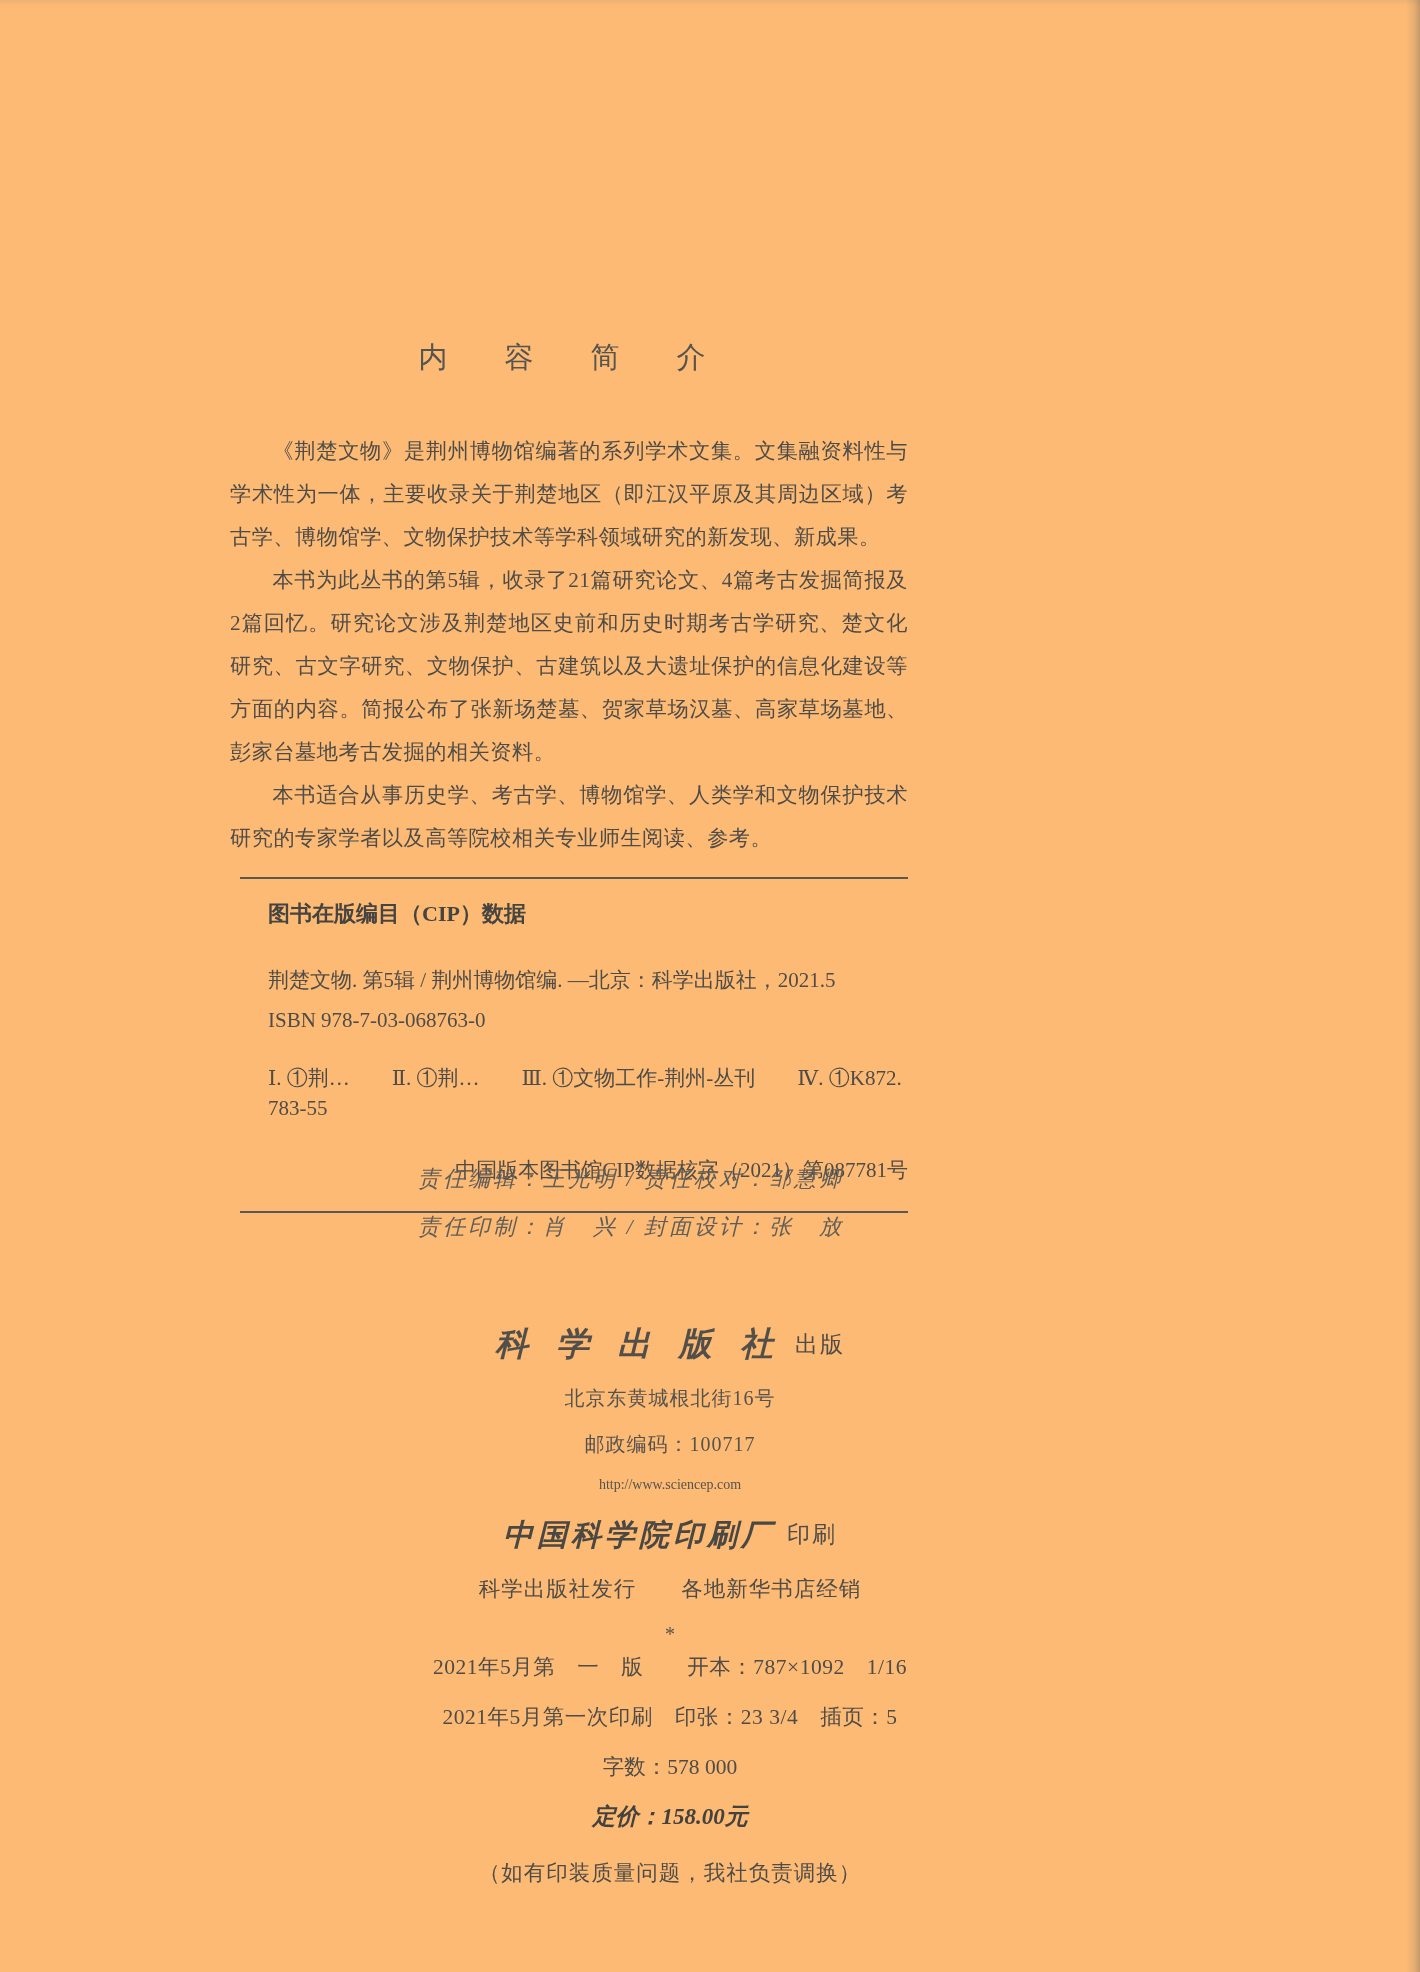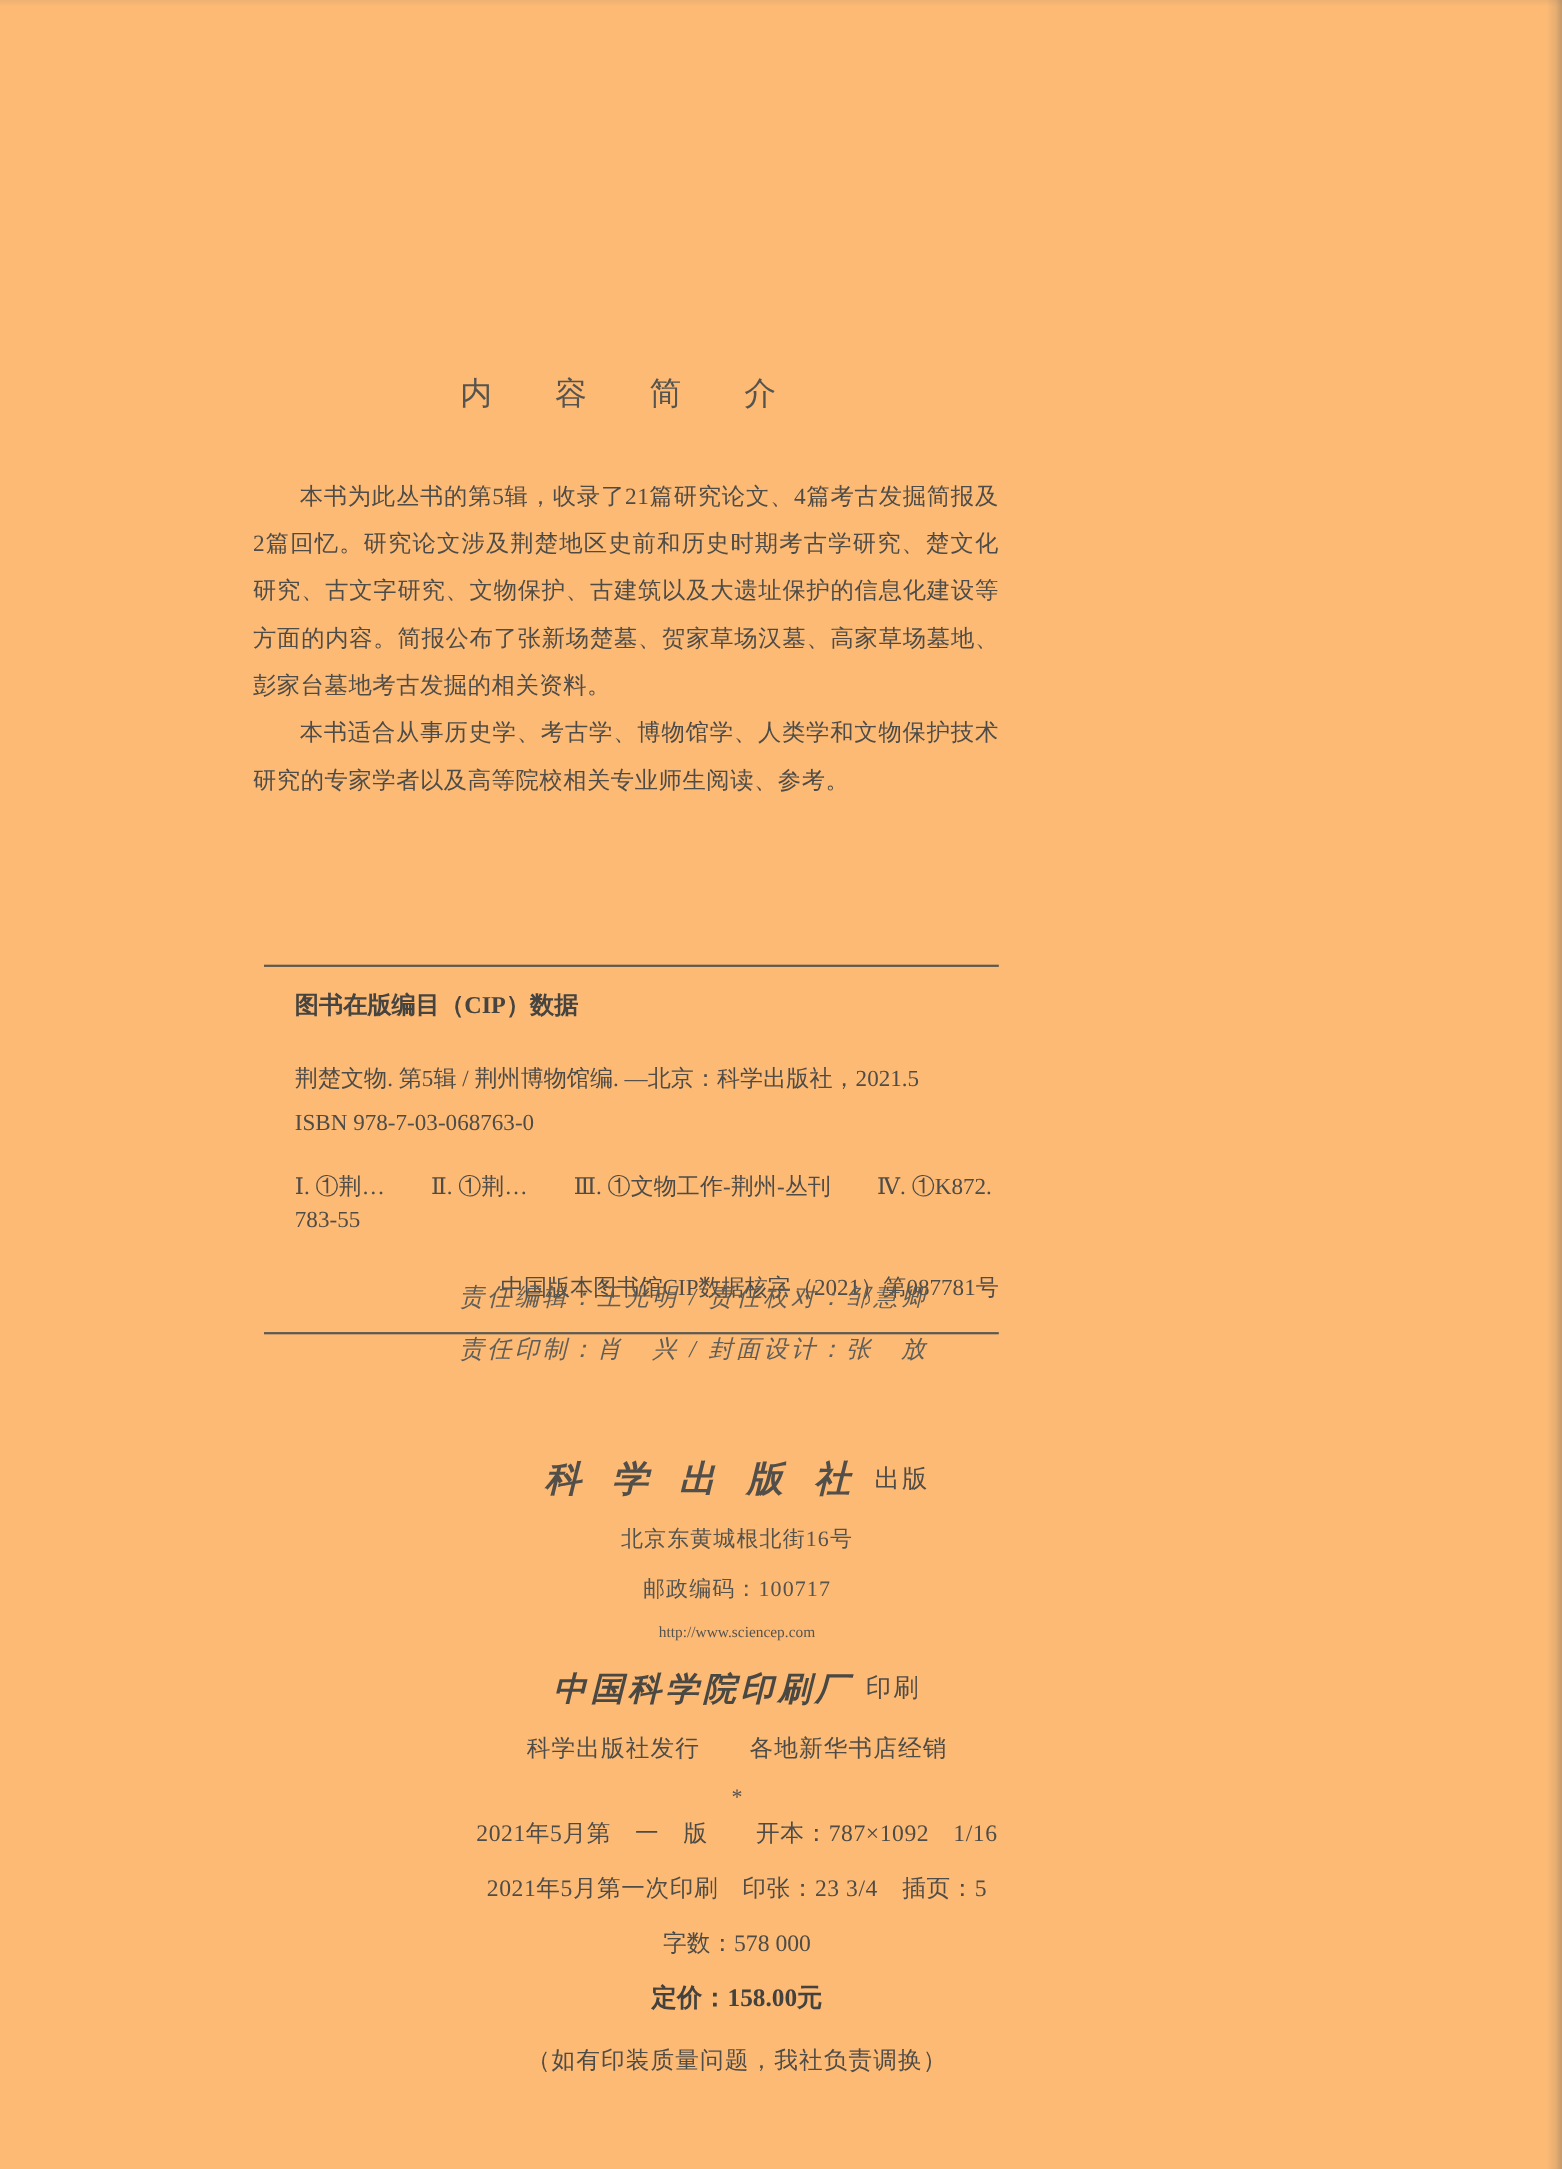--- a/index.html
+++ b/index.html
@@ -166,37 +166,39 @@
   .count-line {
     font-size: 21.5px;
     color: #4e4c48;
     margin: 0 0 20px 0;
   }
   .price-line {
     font-size: 23px;
     font-weight: bold;
     color: #44423e;
     margin: 0 0 26px 0;
+    font-style: italic;
   }
   .note-line {
     font-size: 21.5px;
     color: #4e4c48;
     margin: 0;
     letter-spacing: 1px;
   }
 </style>
 </head>
 <body>
 
 <div class="page">
   <div class="scan-edge-top"></div>
   <div class="scan-edge-right"></div>
 
   <section class="intro">
     <h1 class="intro-title">内　容　简　介</h1>
+    <p>《荆楚文物》是荆州博物馆编著的系列学术文集。文集融资料性与学术性为一体，主要收录关于荆楚地区（即江汉平原及其周边区域）考古学、博物馆学、文物保护技术等学科领域研究的新发现、新成果。</p>
     <p>本书为此丛书的第5辑，收录了21篇研究论文、4篇考古发掘简报及2篇回忆。研究论文涉及荆楚地区史前和历史时期考古学研究、楚文化研究、古文字研究、文物保护、古建筑以及大遗址保护的信息化建设等方面的内容。简报公布了张新场楚墓、贺家草场汉墓、高家草场墓地、彭家台墓地考古发掘的相关资料。</p>
     <p>本书适合从事历史学、考古学、博物馆学、人类学和文物保护技术研究的专家学者以及高等院校相关专业师生阅读、参考。</p>
   </section>
 
   <section class="cip">
     <p class="cip-heading">图书在版编目（CIP）数据</p>
     <p class="cip-line">荆楚文物. 第5辑 / 荆州博物馆编. —北京：科学出版社，2021.5</p>
     <p class="cip-line">ISBN 978-7-03-068763-0</p>
     <p class="cip-line cip-class">Ⅰ. ①荆…　　Ⅱ. ①荆…　　Ⅲ. ①文物工作-荆州-丛刊　　Ⅳ. ①K872. 783-55</p>
     <p class="cip-line cip-record">中国版本图书馆CIP数据核字（2021）第087781号</p>

